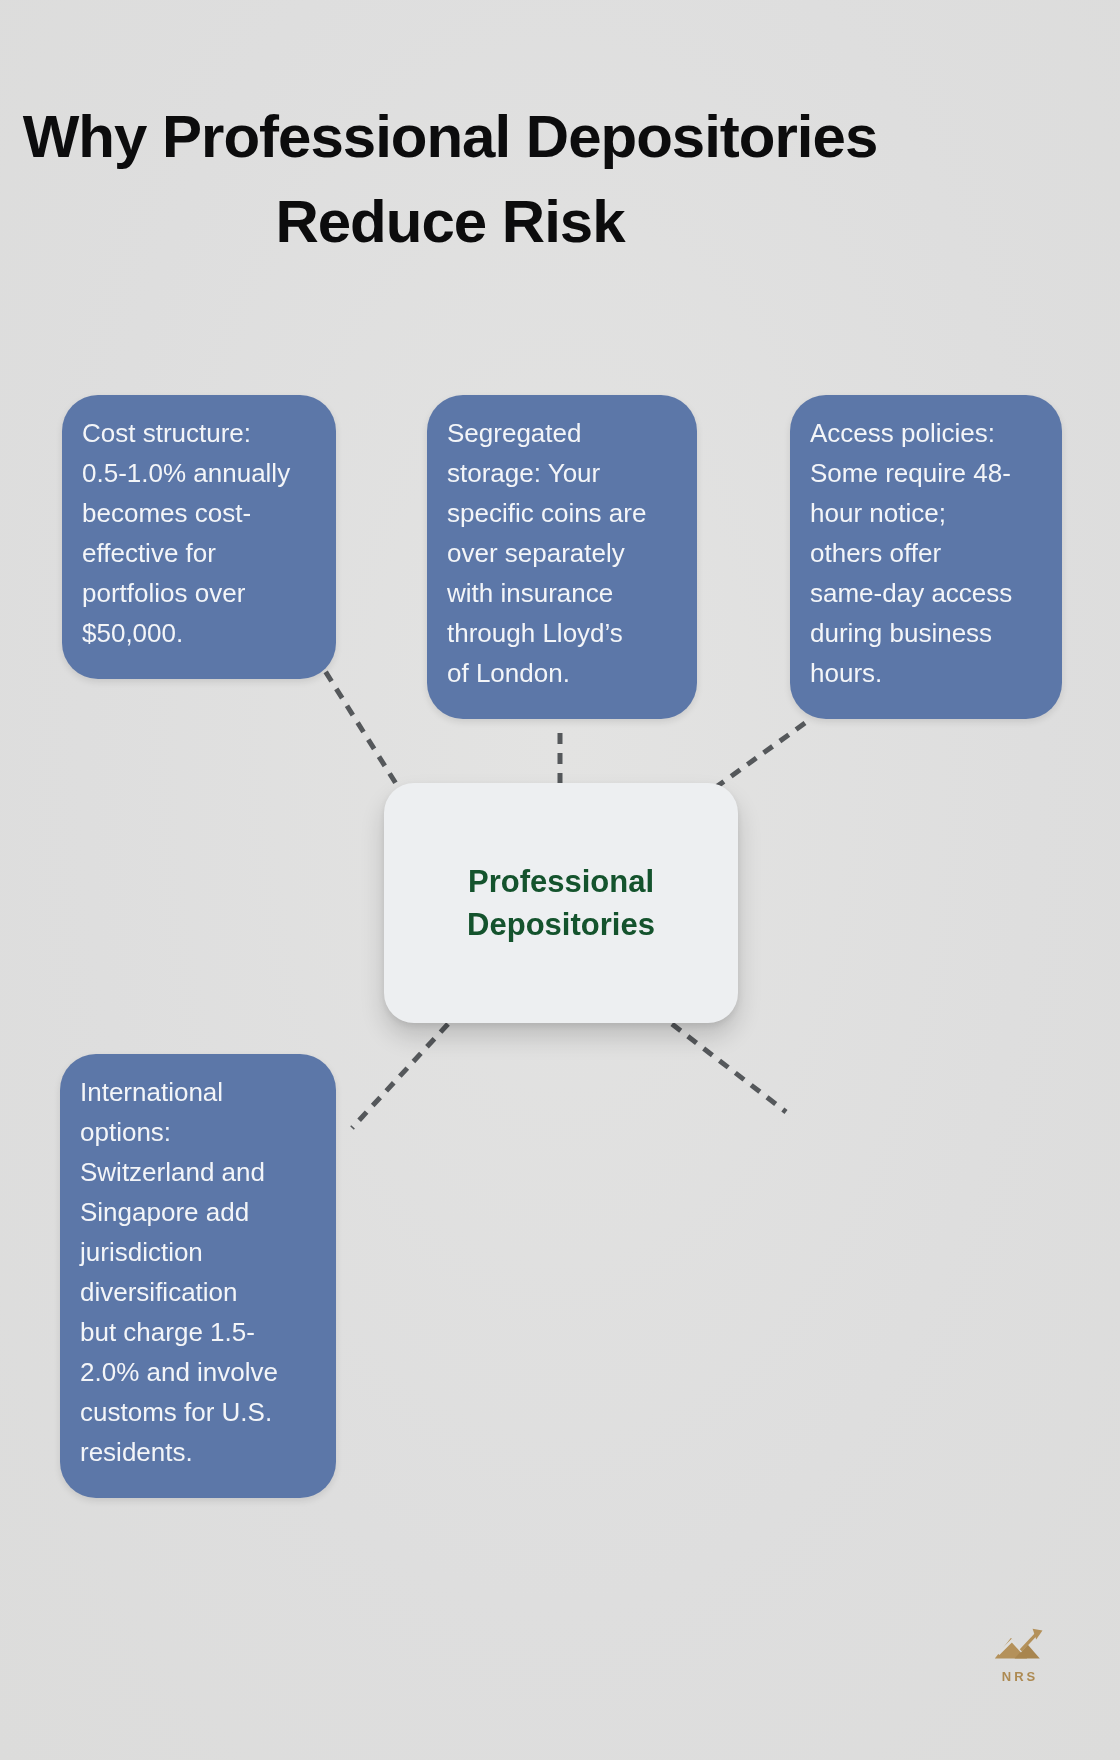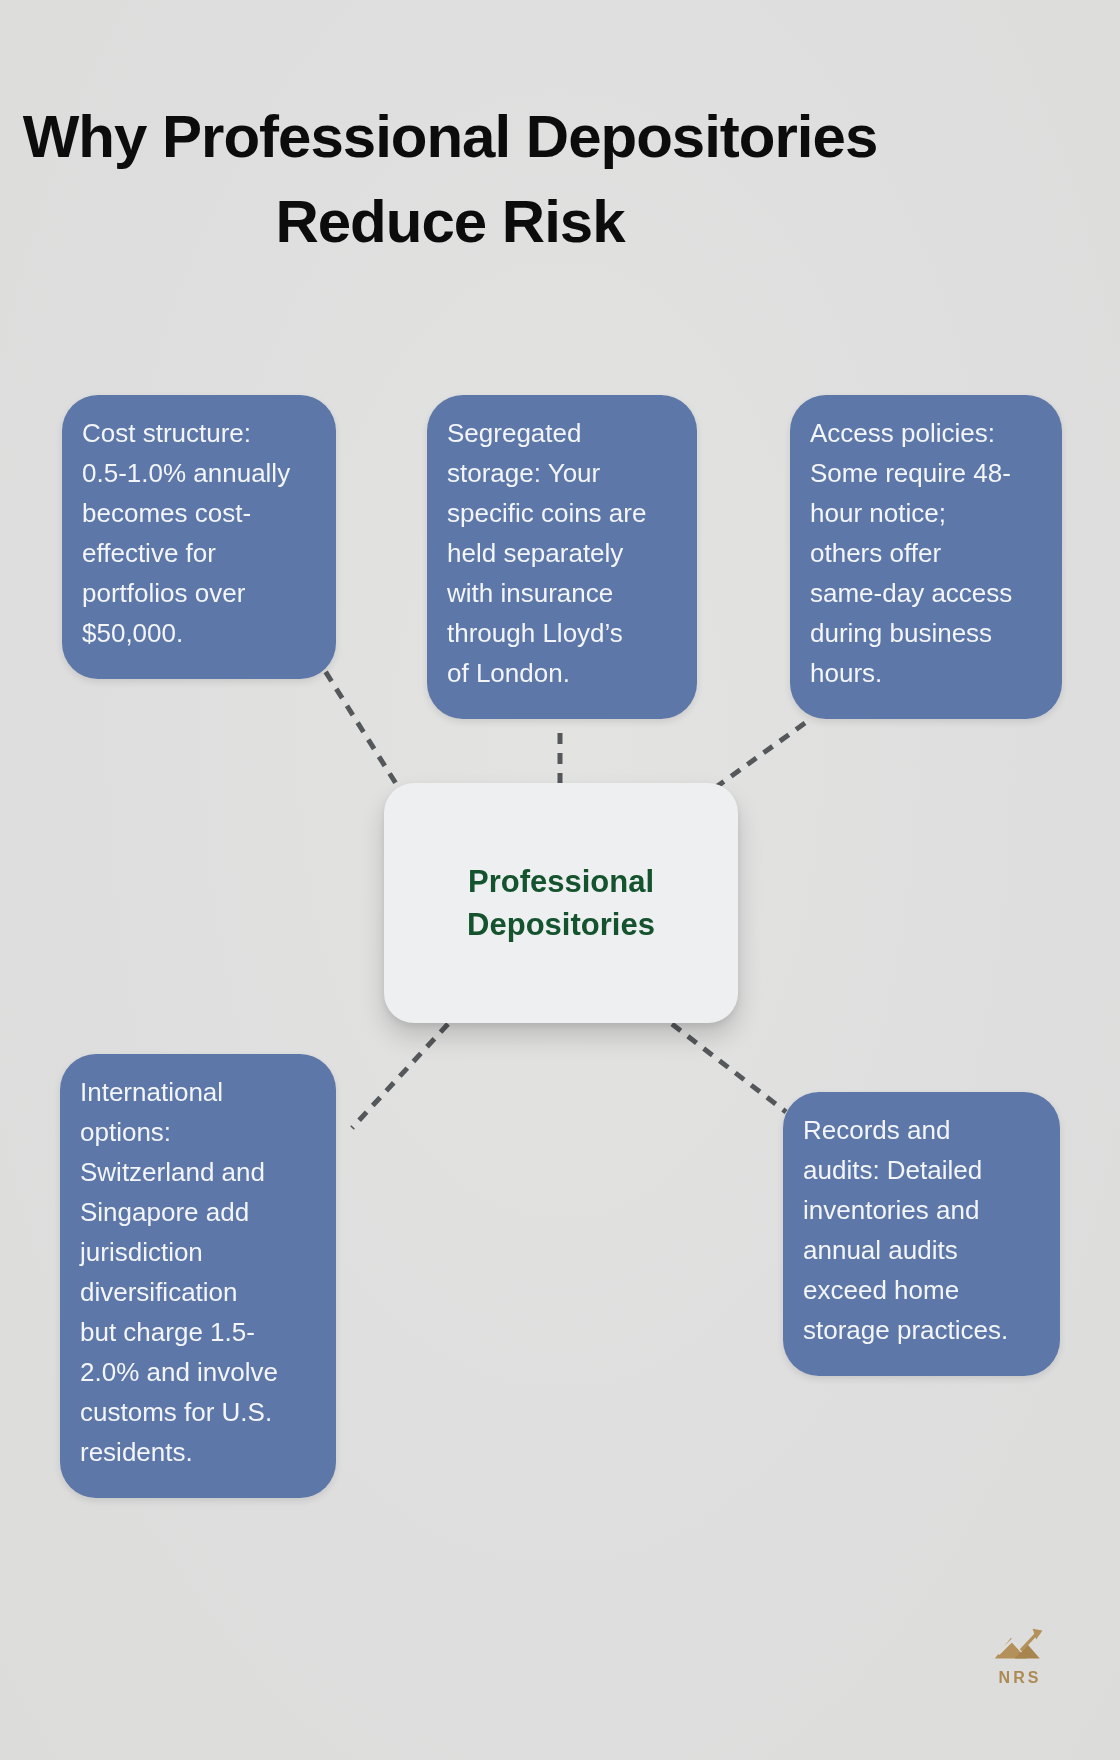--- a/index.html
+++ b/index.html
@@ -32,21 +32,21 @@
     background:#edeff1; border-radius:30px;
     box-shadow:0 14px 24px rgba(0,0,0,0.16), 0 3px 6px rgba(0,0,0,0.08);
     display:flex; align-items:center; justify-content:center;
   }
   .center-label {
     font-size:31px; font-weight:700; line-height:43px; color:#14532d;
     text-align:center; white-space:pre-line;
   }
   .logo { position:absolute; left:972px; top:1626px; width:96px; text-align:center; }
   .logo-text {
-    font-size:16px; font-weight:700; letter-spacing:3px; color:#ad8a52; margin-top:1px;
+    font-size:13px; font-weight:700; letter-spacing:3px; color:#ad8a52; margin-top:1px;
   }
 </style>
 </head>
 <body>
 
 <div class="canvas">
 
   <h1 class="title">Why Professional Depositories
 Reduce Risk</h1>
 
@@ -60,47 +60,41 @@
 
   <div class="card card-1">Cost structure:
 0.5-1.0% annually
 becomes cost-
 effective for
 portfolios over
 $50,000.</div>
   <div class="card card-2">Segregated
 storage: Your
 specific coins are
-held separately
+over separately
 with insurance
 through Lloyd’s
 of London.</div>
   <div class="card card-3">Access policies:
 Some require 48-
 hour notice;
 others offer
 same-day access
 during business
 hours.</div>
   <div class="card card-4">International
 options:
 Switzerland and
 Singapore add
 jurisdiction
 diversification
 but charge 1.5-
 2.0% and involve
 customs for U.S.
 residents.</div>
-  <div class="card card-5">Records and
-audits: Detailed
-inventories and
-annual audits
-exceed home
-storage practices.</div>
 
   <div class="center-node">
     <div class="center-label">Professional
 Depositories</div>
   </div>
 
   <div class="logo">
     <svg width="54" height="38" viewBox="0 0 60 40" aria-hidden="true">
       <polygon points="2,35 20,12 38,35" fill="#b4915a"></polygon>
       <polygon points="24,35 38,19 52,35" fill="#a8854e"></polygon>

